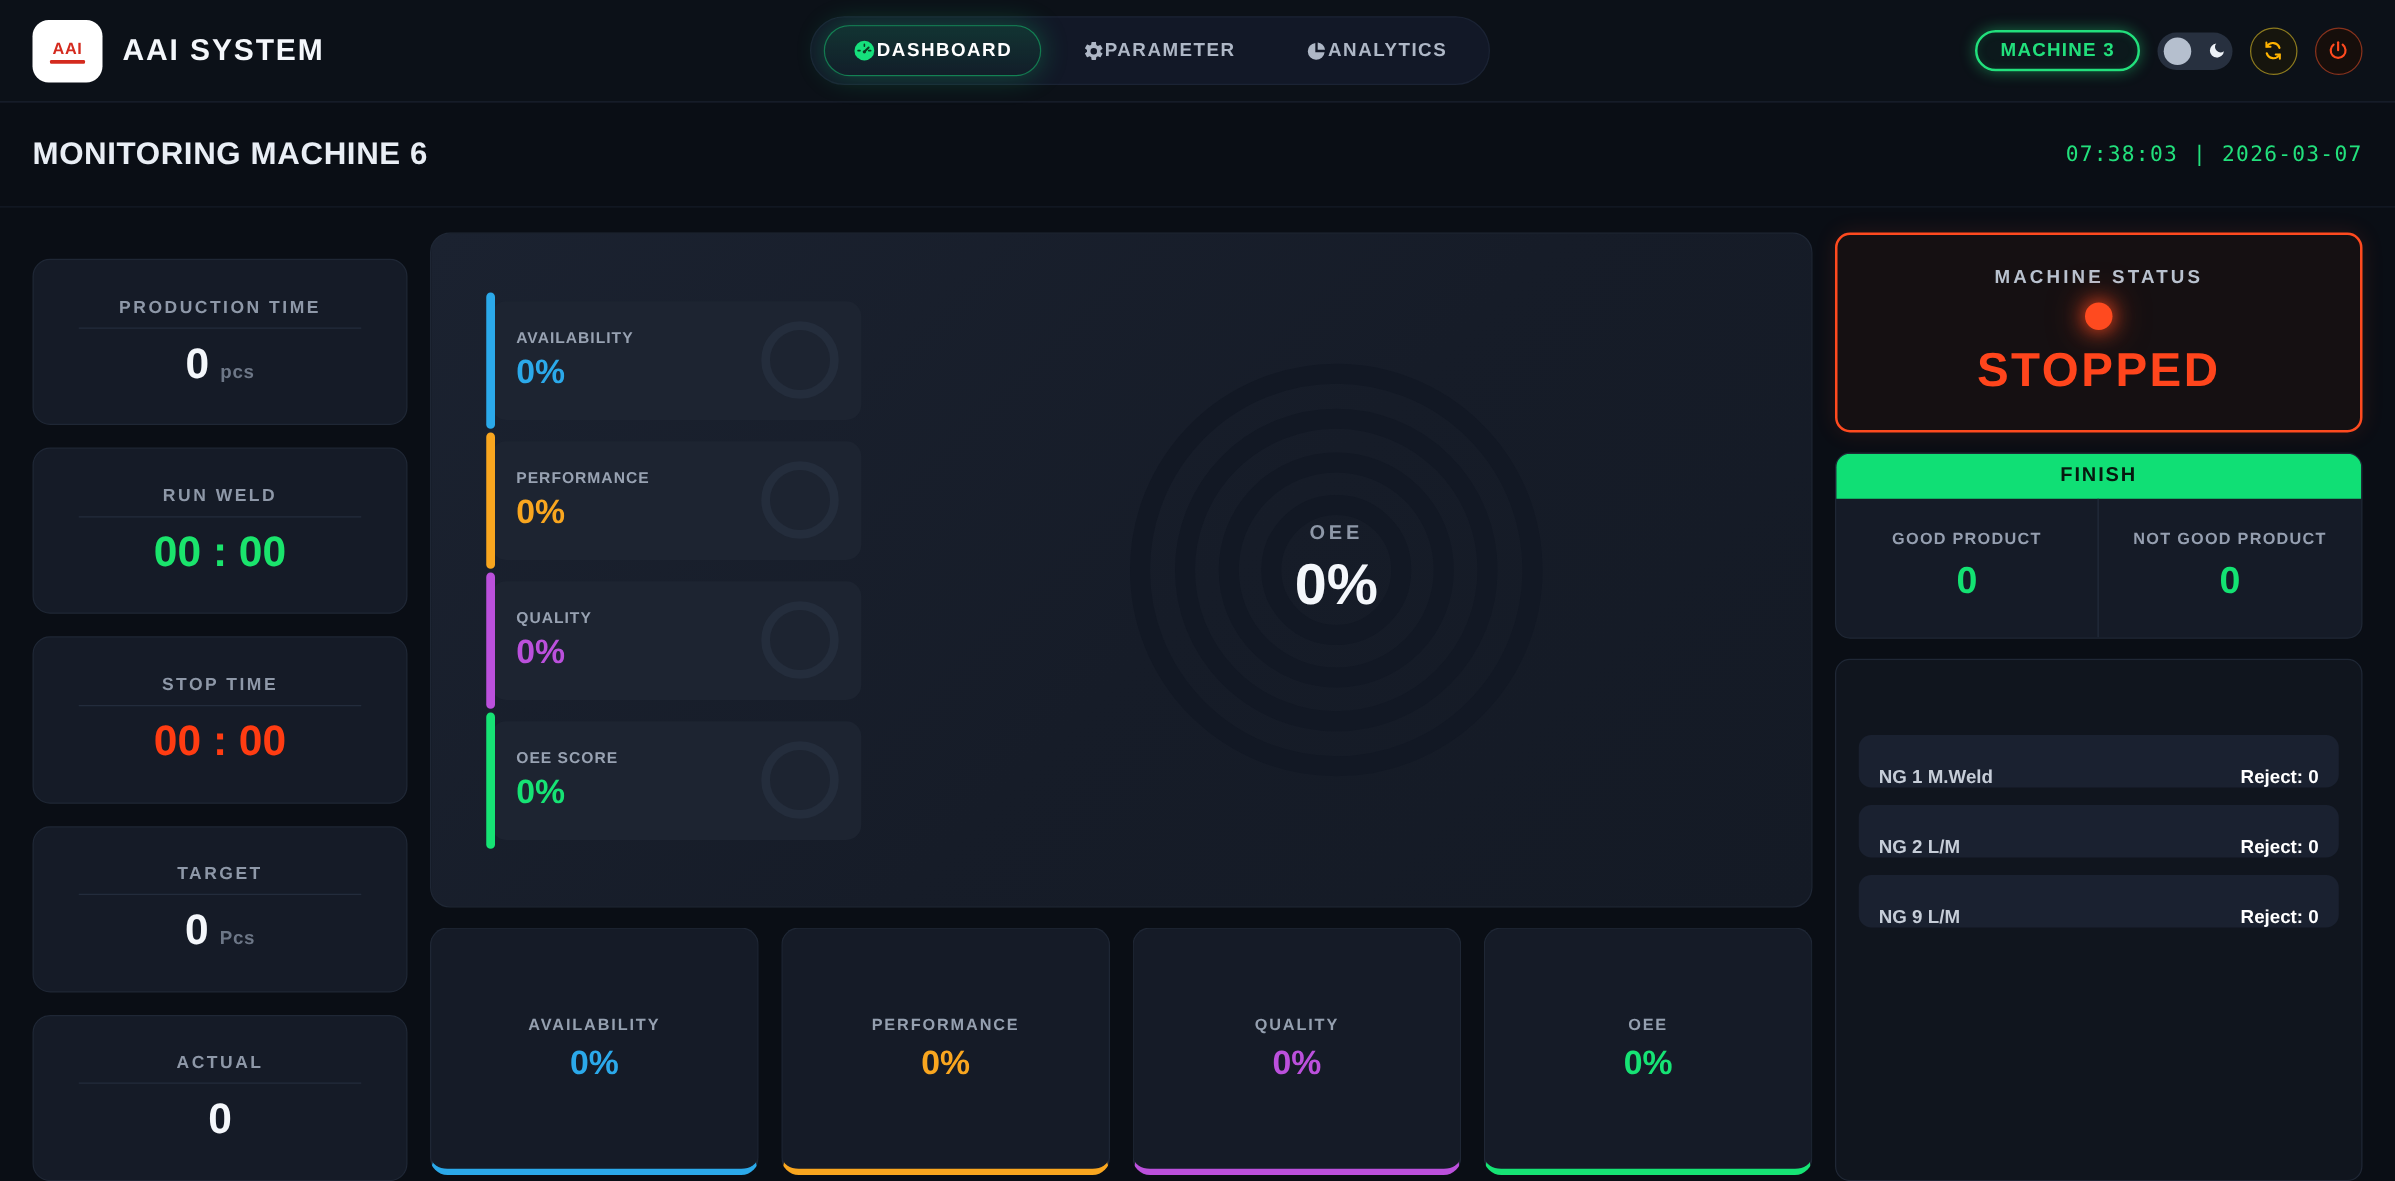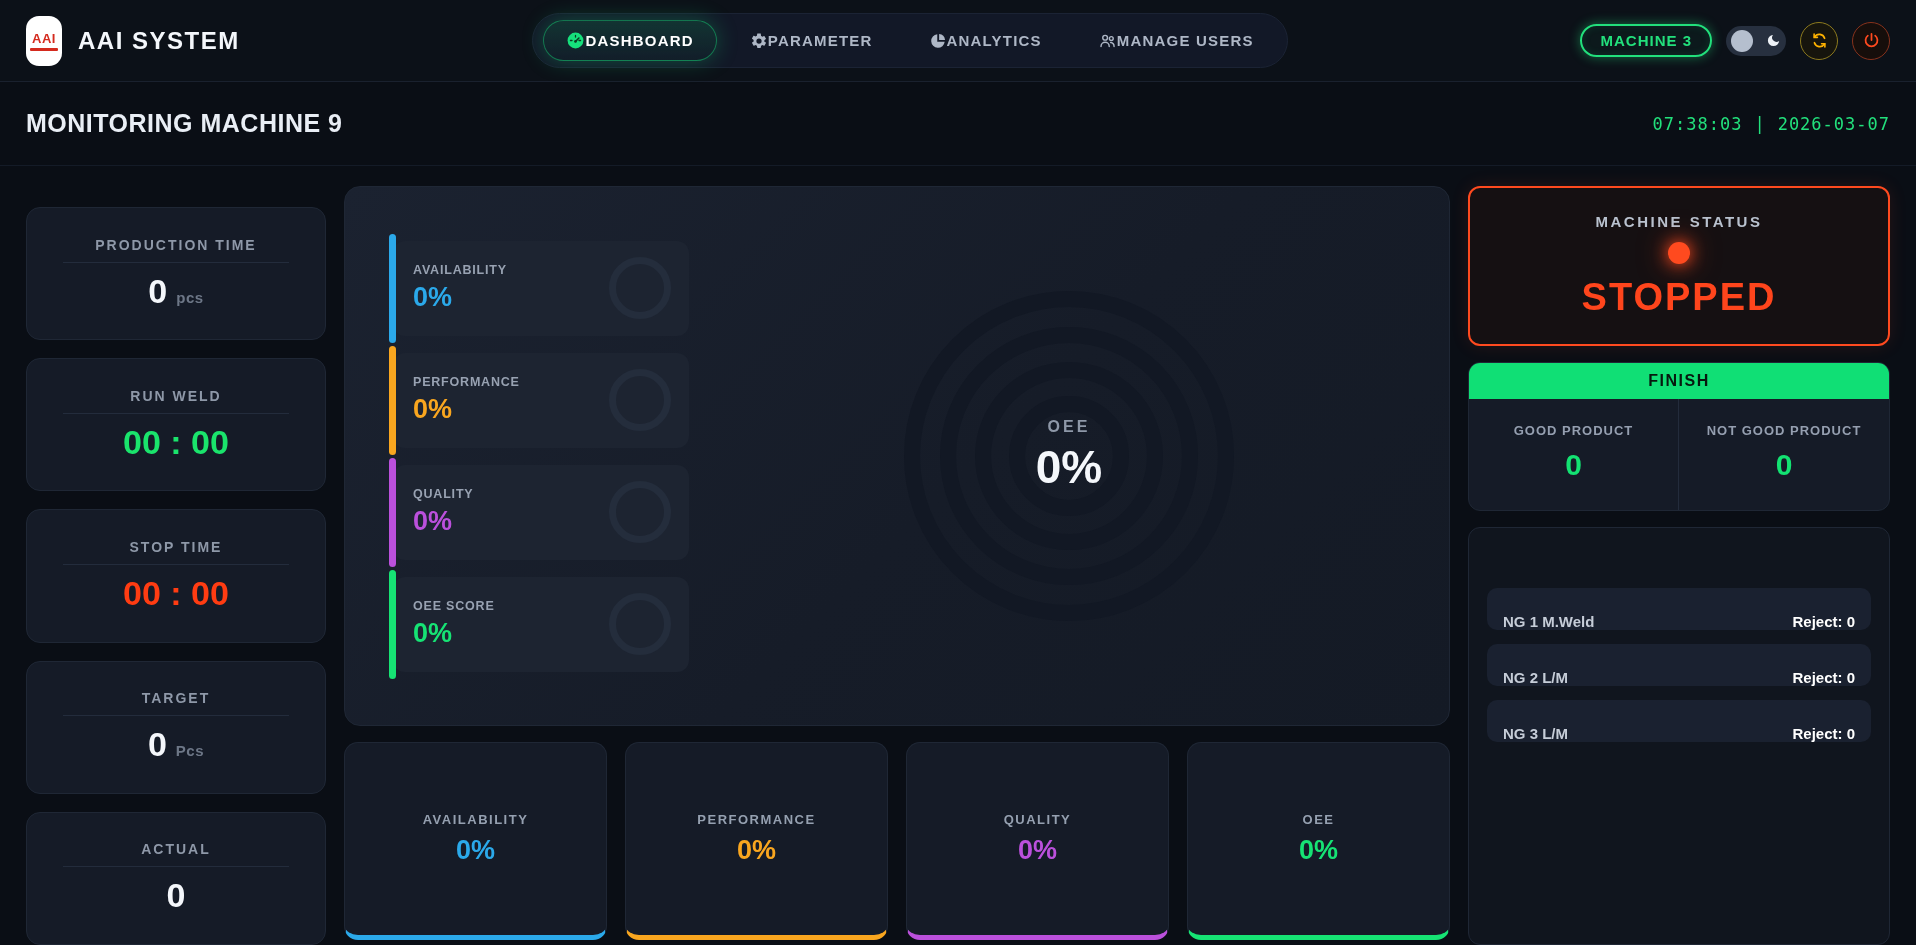--- a/index.html
+++ b/index.html
@@ -11,21 +11,21 @@
     position:relative;
   }
 
   
   .navbar {
     height:82px; display:flex; align-items:center;
     padding:0 26px; background:#0c1118; border-bottom:1px solid #1a212e;
   }
   .brand { display:flex; align-items:center; gap:16px; }
   .logo-box {
-    width:36px; height:50px; background:#ffffff; border-radius:13px;
+    width:56px; height:50px; background:#ffffff; border-radius:13px;
     display:flex; flex-direction:column; align-items:center; justify-content:center; gap:2px;
   }
   .logo-text { color:#d42a1e; font-weight:800; font-size:13px; letter-spacing:.5px; }
   .logo-bar { width:28px; height:3px; background:#d42a1e; border-radius:1px; }
   .brand-title { font-size:24px; font-weight:800; letter-spacing:1.5px; color:#f4f7fb; }
 
   .nav-tabs {
     display:flex; align-items:center; gap:10px; margin:0 auto;
     background:#121827; border:1px solid #1b2334; border-radius:999px; padding:6px 10px;
   }
@@ -224,31 +224,20 @@
     </div>
     <div class="tab">
       <span class="tab-icon">
         <svg viewBox="0 0 24 24" width="18" height="18" fill="currentColor">
           <path d="M11 3.1A9 9 0 1 0 20.9 13H11z"></path>
           <path d="M13.5 2.6a9 9 0 0 1 7.9 7.9h-7.9z"></path>
         </svg>
       </span>
       <span>ANALYTICS</span>
     </div>
-    <div class="tab">
-      <span class="tab-icon">
-        <svg viewBox="0 0 24 24" width="19" height="19" fill="none" stroke="currentColor" stroke-width="1.8" stroke-linecap="round">
-          <circle cx="9" cy="8.5" r="3"></circle>
-          <path d="M3.8 19.5c0-2.9 2.3-5.2 5.2-5.2s5.2 2.3 5.2 5.2"></path>
-          <circle cx="16.8" cy="9.5" r="2.4"></circle>
-          <path d="M16 14.6c2.5.4 4.3 2.4 4.3 5"></path>
-        </svg>
-      </span>
-      <span>MANAGE USERS</span>
-    </div>
   </div>
 
   <div class="nav-right">
     <div class="machine-badge">MACHINE 3</div>
     <div class="theme-toggle">
       <span class="toggle-knob"></span>
       <span class="moon">
         <svg viewBox="0 0 24 24" width="15" height="15" fill="#eef2f7">
           <path d="M21 12.8A9 9 0 1 1 11.2 3a7 7 0 0 0 9.8 9.8z"></path>
         </svg>
@@ -269,21 +258,21 @@
         <svg viewBox="0 0 24 24" width="19" height="19" fill="none" stroke="currentColor" stroke-width="2.2" stroke-linecap="round">
           <path d="M12 3.5v8"></path>
           <path d="M7.4 5.9a7.5 7.5 0 1 0 9.2 0"></path>
         </svg>
       </span>
     </div>
   </div>
 </div>
 
 <div class="page-header">
-  <div class="page-title">MONITORING MACHINE 9</div>
+  <div class="page-title">MONITORING MACHINE 6</div>
   <div class="clock">
     <span>07:38:03</span>
     <span>|</span>
     <span>2026-03-07</span>
   </div>
 </div>
 
 <div class="main">
 
   <div class="left-col">
@@ -412,19 +401,19 @@
       <div class="ng-list">
         <div class="ng-row">
           <span class="ng-name">NG 1 M.Weld</span>
           <span class="ng-reject">Reject: 0</span>
         </div>
         <div class="ng-row">
           <span class="ng-name">NG 2 L/M</span>
           <span class="ng-reject">Reject: 0</span>
         </div>
         <div class="ng-row">
-          <span class="ng-name">NG 3 L/M</span>
+          <span class="ng-name">NG 9 L/M</span>
           <span class="ng-reject">Reject: 0</span>
         </div>
       </div>
     </div>
   </div>
 </div>
 
 </body></html>

